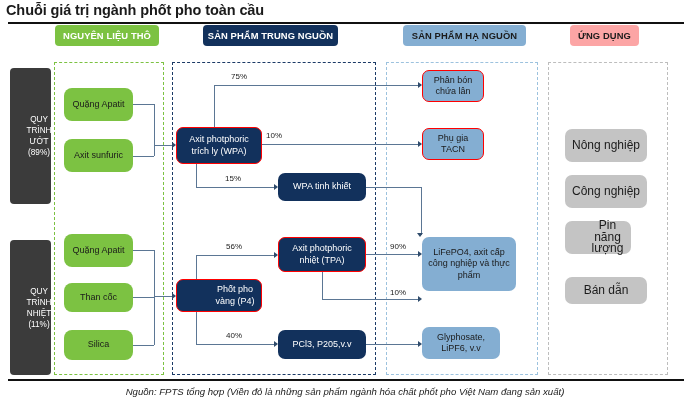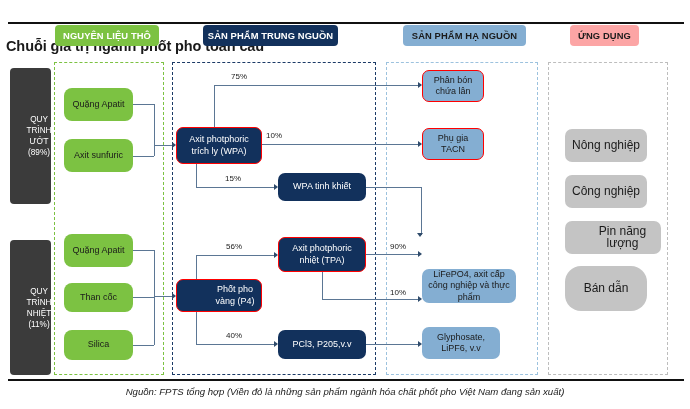--- a/index.html
+++ b/index.html
@@ -2,21 +2,21 @@
 <html><head>
 <meta charset="utf-8">
 <style>
   html,body{margin:0;padding:0;background:#ffffff;}
   body{width:690px;height:409px;position:relative;font-family:"Liberation Sans","DejaVu Sans",sans-serif;color:#000;overflow:hidden;}
   #stage{position:absolute;left:0;top:0;width:690px;height:409px;}
 
   .abs{position:absolute;box-sizing:border-box;}
 
   
-  #title{left:6px;top:2px;width:600px;font-size:14.5px;font-weight:bold;color:#1a1a1a;letter-spacing:-.1px;margin-top:36px;}
+  #title{left:6px;top:2px;width:600px;font-size:14.5px;font-weight:bold;color:#1a1a1a;letter-spacing:-.1px;}
   #rule-top{left:8px;top:22px;width:676px;height:2px;background:#111;}
   #rule-bottom{left:8px;top:379px;width:676px;height:2px;background:#111;}
 
   
   .colhead{height:21px;border-radius:4px;display:flex;align-items:center;justify-content:center;
            font-size:9.4px;font-weight:bold;letter-spacing:.1px;white-space:nowrap;}
   #head-raw{left:55px;top:25px;width:104px;background:#7cc242;color:#ffffff;}
   #head-mid{left:203px;top:25px;width:135px;background:#12315c;color:#ffffff;}
   #head-down{left:403px;top:25px;width:123px;background:#84aed2;color:#1b1b1b;}
   #head-app{left:570px;top:25px;width:69px;background:#fca5a5;color:#1b1b1b;}
@@ -55,29 +55,29 @@
   
   #n-wpa{left:176px;top:127px;width:86px;height:37px;}
   #n-wpapure{left:278px;top:173px;width:88px;height:28px;}
   #n-p4{left:176px;top:279px;width:86px;height:33px;padding-left:36px;}
   #n-tpa{left:278px;top:237px;width:88px;height:35px;}
   #n-pcl3{left:278px;top:330px;width:88px;height:29px;}
 
   
   #n-fert{left:422px;top:70px;width:62px;height:32px;}
   #n-feed{left:422px;top:128px;width:62px;height:32px;}
-  #n-lifepo4{left:422px;top:237px;width:94px;height:34px;margin-top:32px;}
+  #n-lifepo4{left:422px;top:237px;width:94px;height:54px;}
   #n-elec{left:422px;top:285px;width:78px;height:32px;}
   #n-glypho{left:422px;top:327px;width:78px;height:32px;}
 
   
   #n-agri{left:565px;top:129px;width:82px;height:33px;}
   #n-indu{left:565px;top:175px;width:82px;height:33px;}
-  #n-batt{left:565px;top:221px;width:96px;height:33px;padding-left:23px;}
-  #n-semi{left:565px;top:266px;width:82px;height:45px;border-radius:16px;}
+  #n-batt{left:565px;top:221px;width:66px;height:33px;padding-left:23px;}
+  #n-semi{left:565px;top:277px;width:82px;height:27px;}
 
   
   .ln{position:absolute;background:#5b7694;}
   .lh{height:1px;}
   .lv{width:1px;}
   .arrow{position:absolute;width:0;height:0;border-top:3px solid transparent;border-bottom:3px solid transparent;
          border-left:4px solid #2f4b6b;}
 
   .pct{position:absolute;font-size:8px;color:#1b1b1b;white-space:nowrap;}
 

